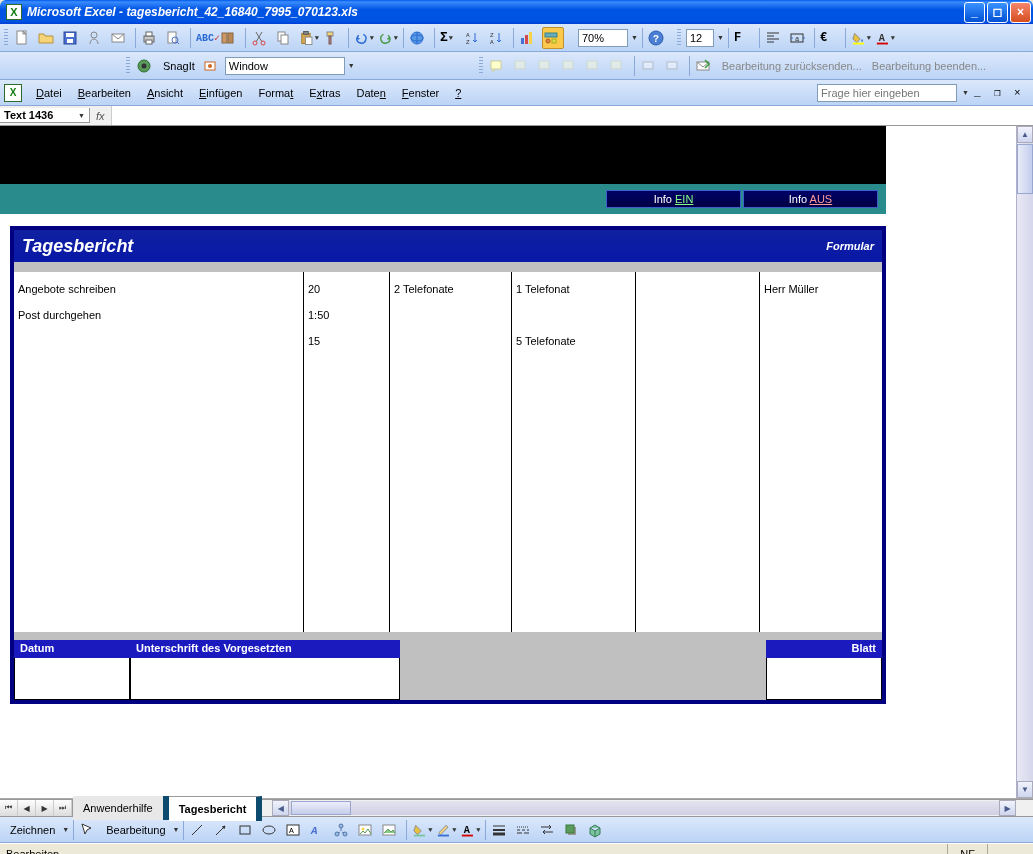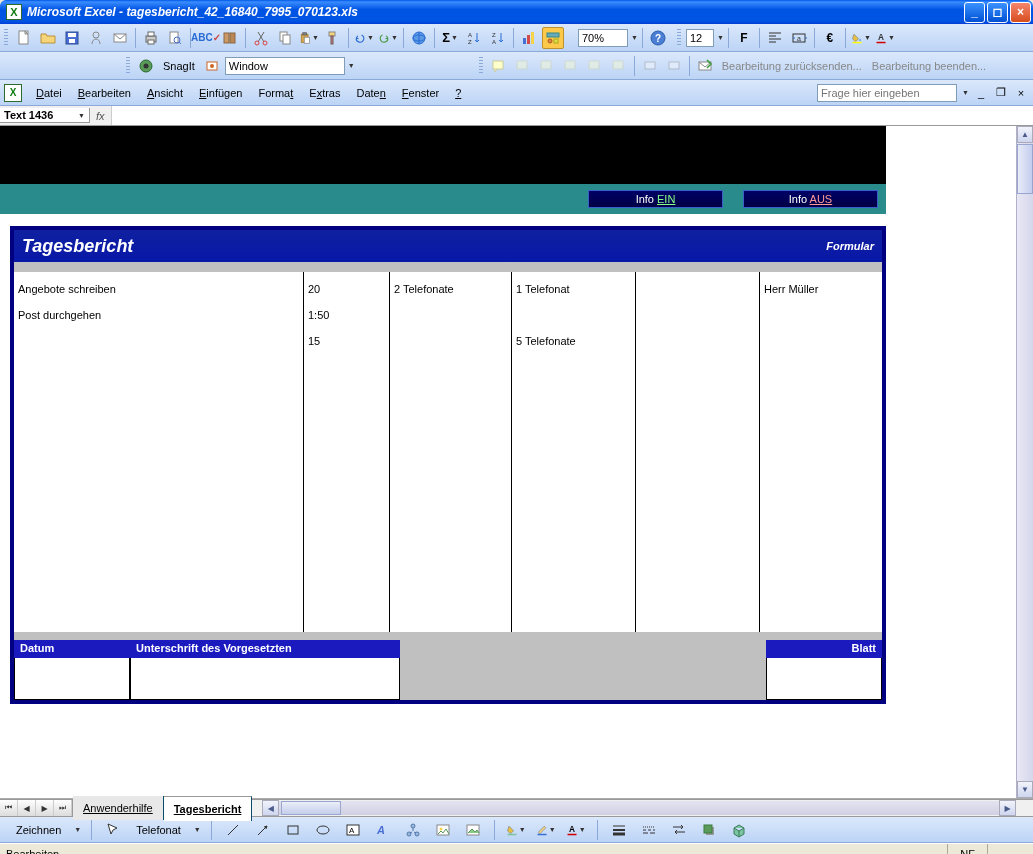--- a/index.html
+++ b/index.html
@@ -6,41 +6,41 @@
 body { font-family: Tahoma, Arial, sans-serif; font-size: 11px; background: #ece9d8; overflow: hidden; width: 1033px; height: 854px; }
 
 .titlebar { height: 24px; background: linear-gradient(to bottom, #0058e6 0%, #3a8cff 8%, #0054e3 40%, #0054e3 88%, #003dd7 100%); display: flex; align-items: center; padding: 0 2px 0 6px; color: #fff; font-weight: bold; font-size: 12px; font-style: italic; border-radius: 6px 6px 0 0;}
 .titlebar .icon-box { width: 16px; height: 16px; background: #fff; margin-right: 5px; display:flex;align-items:center;justify-content:center;color:#107c10;font-style:normal;font-size:11px;border:1px solid #2d6b2d;}
 .titlebar .winbtns { margin-left: auto; display: flex; gap: 2px; }
 .titlebar .winbtn { width: 21px; height: 21px; border: 1px solid #fff; border-radius: 3px; display:flex;align-items:center;justify-content:center;color:#fff;font-style:normal;font-weight:bold;font-size:12px;}
 .winbtn.min,.winbtn.max { background: linear-gradient(to bottom,#3a93ff,#0050d4);}
 .winbtn.close { background: linear-gradient(to bottom,#f5866d,#d64d1f);}
 
 .toolbar-row { background: linear-gradient(to bottom,#dbe8fb,#bcd4f6); border-bottom: 1px solid #8ba9d8; display:flex; align-items:center; padding: 2px 4px; height: 28px; gap: 2px;}
-.tbtn { width: 22px; height: 22px; display:flex;align-items:center;justify-content:center; border:1px solid transparent; border-radius:2px; cursor:default; position:relative;}
+.tbtn { width: 22px; height: 22px; display:flex;align-items:center;border:1px solid transparent; border-radius:2px; cursor:default; position:relative;font-family:Liberation Mono, monospace;}
 .tsep { width:1px; height:20px; background:#8ba9d8; margin:0 2px;}
 .ticon { width:16px; height:16px; display:block;}
 .dropdown-arrow { font-size:7px; color:#333; margin-left:1px;}
 .txtfield { background:#fff; border:1px solid #7f9db9; height:18px; padding:0 3px; font-size:11px;}
 .toolbar-row .grip { width:4px; height:18px; background:repeating-linear-gradient(to bottom,#8ba9d8 0 1px,transparent 1px 3px); margin-right:3px;}
 
 .menubar { background: linear-gradient(to bottom,#dbe8fb,#bcd4f6); border-bottom:1px solid #8ba9d8; display:flex; align-items:center; padding:2px 4px; height:26px;}
 .menubar .excel-icon{width:18px;height:18px;margin-right:6px;background:#fff;border:1px solid #2d6b2d;display:flex;align-items:center;justify-content:center;color:#107c10;font-size:10px;font-weight:bold;}
 .menu-item { padding:3px 8px; cursor:default;}
 .menu-item u{text-decoration:underline;}
 .menubar .right-controls{margin-left:auto;display:flex;align-items:center;gap:4px;}
 .menubar .help-input{width:140px;}
 
 .formula-bar { background:#f0f0f0; border-bottom:1px solid #999; display:flex; align-items:center; height:20px;}
 .formula-bar .namebox { width:90px; background:#fff; border:1px solid #999; border-top:none; border-left:none; padding:1px 4px; font-weight:bold; display:flex; align-items:center; justify-content:space-between;}
 .formula-bar .fx { padding:0 6px; font-style:italic; color:#555;}
 
 .sheet-area { position:relative; background:#fff; height:673px; border-bottom:1px solid #aaa;}
 .black-band { background:#000; height:58px; width:886px;}
-.teal-band { background:#2a8b8d; height:30px; width:886px; display:flex; align-items:center; justify-content:flex-end; padding-right:8px; gap:20px;}
+.teal-band { background:#2a8b8d; height:30px; width:886px; display:flex; align-items:center; justify-content:flex-end; padding-right:8px; gap:2px;}
 .info-btn { width:135px; height:18px; background:linear-gradient(to bottom,#000066,#000044); border:1px solid #3a5fcd; color:#fff; text-align:center; font-size:11px; line-height:16px; cursor:default;}
 .info-btn .on{color:#8f8;}
 .info-btn .off{color:#f99;}
 
 .report-container { margin:12px 0 0 10px; width:876px; border:4px solid #000080;}
 .report-header { background:linear-gradient(to bottom,#1020a0,#0818a8); color:#fff; display:flex; align-items:center; padding:4px 8px; height:32px;}
 .report-header .title { font-size:18px; font-weight:bold; font-style:italic;}
 .report-header .formular { margin-left:auto; font-size:11px; font-weight:bold; font-style:italic;}
 .gray-gap { background:#c0c0c0; height:10px;}
 
@@ -59,27 +59,27 @@
 
 .vscroll{position:absolute;right:0;top:0;width:17px;height:100%;background:linear-gradient(to right,#e8e8f5,#d6d6ec);border-left:1px solid #b0b0c8;}
 .vscroll .arr{height:17px;background:linear-gradient(to bottom,#f1f3fb,#ced6ef);border:1px solid #aab;display:flex;align-items:center;justify-content:center;font-size:8px;color:#4a5a8a;}
 .vscroll .thumb{height:50px;background:linear-gradient(to right,#e8ecf8,#c3cdee);border:1px solid #99a7d0;margin-top:1px;}
 .vscroll .track{flex:1;}
 .vscroll{display:flex;flex-direction:column;}
 
 .tab-row { display:flex; align-items:center; background:#f0f0f0; height:18px; border-top:1px solid #999; border-bottom:1px solid #999;}
 .tab-nav { display:flex; border-right:1px solid #999;}
 .tab-nav .nb{width:18px;height:16px;display:flex;align-items:center;justify-content:center;font-size:8px;color:#333;border-right:1px solid #ccc;background:linear-gradient(to bottom,#fefefe,#dcdcdc);}
-.tab { padding:6px 10px; background:#e8e8e8; border-right:1px solid #0c4a6e; font-size:11px; position:relative;text-decoration:underline;}
+.tab { padding:6px 10px; background:#e8e8e8; border-right:6px solid #0c4a6e; font-size:11px; position:relative;}
 .tab.active { background:#fff; font-weight:bold; border-top:1px solid #999;}
 .hscroll-track{flex:1;background:linear-gradient(to bottom,#e3e3f0,#d0d0e4);display:flex;align-items:center;}
 .hscroll-thumb{width:60px;height:14px;background:linear-gradient(to bottom,#eceef9,#c4cdeb);border:1px solid #99a7d0;margin-left:2px;}
 .hscroll-arrow{width:17px;height:16px;background:linear-gradient(to bottom,#f1f3fb,#ced6ef);border:1px solid #aab;display:flex;align-items:center;justify-content:center;font-size:8px;color:#4a5a8a;}
 
-.draw-row{background:linear-gradient(to bottom,#dbe8fb,#bcd4f6);border-bottom:1px solid #8ba9d8;display:flex;align-items:center;padding:2px 4px;height:26px;gap:8px;}
+.draw-row{background:linear-gradient(to bottom,#dbe8fb,#bcd4f6);border-bottom:1px solid #8ba9d8;display:flex;align-items:center;padding:2px 4px;height:26px;gap:2px;}
 .statusbar{background:#ece9d8;border-top:1px solid #fff;height:20px;display:flex;align-items:center;padding:0 6px;font-size:11px;}
 .statusbar .cell{border-left:1px solid #aca899;padding:0 12px;height:100%;display:flex;align-items:center;}
 .statusbar .flex{flex:1;}
 
 svg{display:block;}
 </style>
 </head>
 <body>
 
 <div class="titlebar">
@@ -476,21 +476,21 @@
 <div class="draw-row">
   <div class="grip"></div>
   <span style="padding:0 4px;">Zeichnen</span>
     <span class="dropdown-arrow">▼</span>
   <div class="tsep"></div>
   <div class="tbtn">
       <svg class="ticon" viewBox="0 0 16 16">
         <path d="M3 2l3 10 2-4 4-2z" fill="#fff" stroke="#333"></path>
       </svg>
     </div>
-  <span style="padding:0 4px;">Telefonat</span>
+  <span style="padding:0 4px;">Bearbeitung</span>
     <span class="dropdown-arrow">▼</span>
   <div class="tsep"></div>
   <div class="tbtn">
       <svg class="ticon" viewBox="0 0 16 16">
         <line x1="3" y1="13" x2="13" y2="3" stroke="#333"></line>
       </svg>
     </div>
   <div class="tbtn">
       <svg class="ticon" viewBox="0 0 16 16">
         <line x1="3" y1="13" x2="12" y2="4" stroke="#333"></line>

